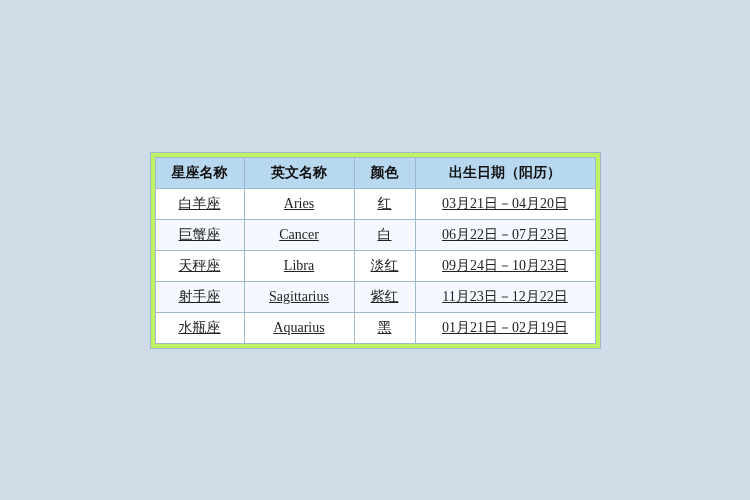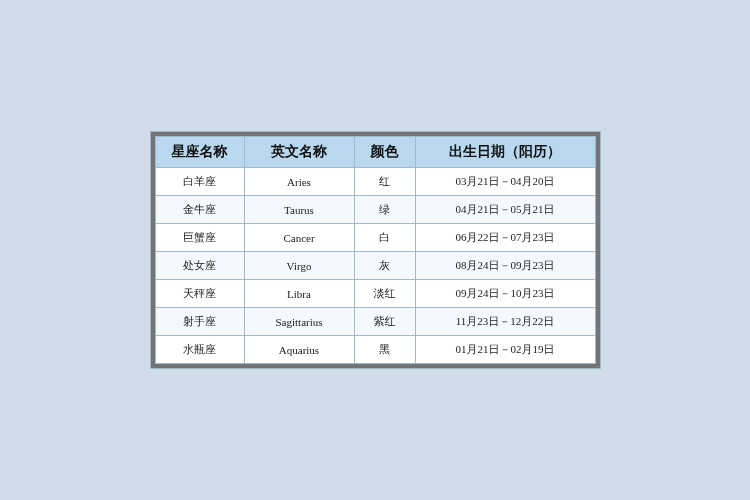--- a/index.html
+++ b/index.html
@@ -12,21 +12,21 @@
       width: 750px;
       height: 500px;
       background-color: #d0dce8;
       display: flex;
       align-items: center;
       justify-content: center;
       font-family: "SimSun", "宋体", serif;
     }
 
     .table-container {
-      background-color: #737373;
+      background-color: #bef264;
       border: 1px solid #a0b8cc;
       padding: 4px;
     }
 
     table {
       border-collapse: collapse;
       background-color: #ffffff;
     }
 
     th, td {
@@ -47,21 +47,22 @@
 
     tbody tr:nth-child(even) {
       background-color: #f5f9ff;
     }
 
     tbody tr:nth-child(odd) {
       background-color: #ffffff;
     }
 
     tbody td {
-      font-size: 11px;
+      font-size: 14px;
+      text-decoration: underline;
     }
 
     .col-chinese {
       min-width: 80px;
     }
     .col-english {
       min-width: 110px;
     }
     .col-color {
       min-width: 50px;
@@ -85,36 +86,24 @@
       </tr>
     </thead>
     <tbody id="table-body">
     <tr>
           <td>白羊座</td>
           <td>Aries</td>
           <td>红</td>
           <td>03月21日－04月20日</td>
         </tr>
         <tr>
-          <td>金牛座</td>
-          <td>Taurus</td>
-          <td>绿</td>
-          <td>04月21日－05月21日</td>
-        </tr>
-        <tr>
           <td>巨蟹座</td>
           <td>Cancer</td>
           <td>白</td>
           <td>06月22日－07月23日</td>
-        </tr>
-        <tr>
-          <td>处女座</td>
-          <td>Virgo</td>
-          <td>灰</td>
-          <td>08月24日－09月23日</td>
         </tr>
         <tr>
           <td>天秤座</td>
           <td>Libra</td>
           <td>淡红</td>
           <td>09月24日－10月23日</td>
         </tr>
         <tr>
           <td>射手座</td>
           <td>Sagittarius</td>

